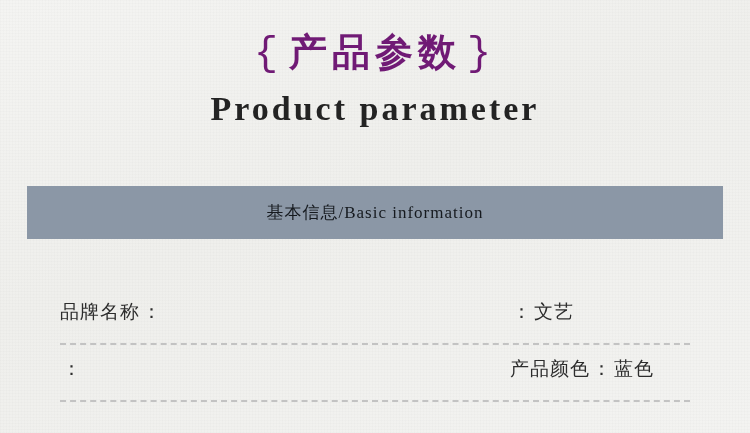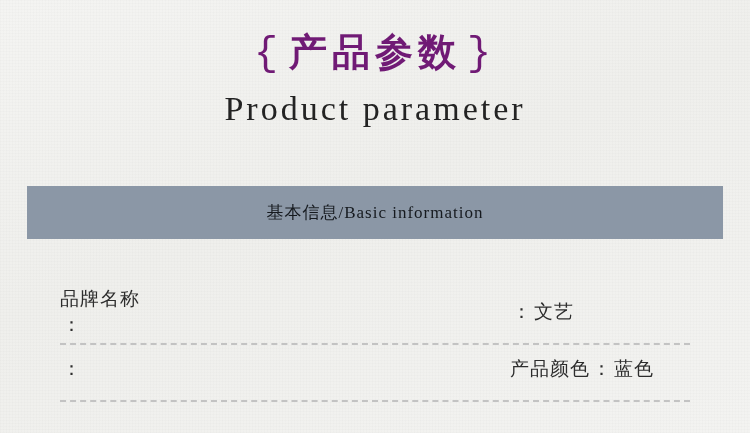--- a/index.html
+++ b/index.html
@@ -77,21 +77,21 @@
     white-space: nowrap;
   }
 
   .title-en {
     position: absolute;
     top: 88px;
     left: 0;
     width: 750px;
     font-family: "Liberation Serif", "DejaVu Serif", serif;
     font-size: 34px;
-    font-weight: 400;
+    font-weight: 700;
     letter-spacing: 3px;
     line-height: 42px;
     color: #232323;
     white-space: nowrap;
   }
 
   
   .section-banner {
     position: absolute;
     top: 186px;
@@ -134,21 +134,21 @@
 
   .param-cell {
     display: flex;
     align-items: baseline;
     white-space: nowrap;
     font-family: "Liberation Serif", "DejaVu Serif", serif;
     font-size: 19px;
     letter-spacing: 1px;
     color: #2d2d2d;
   }
-  .param-cell.left  { width: 450px; flex-direction: column; }
+  .param-cell.left  { width: 450px; }
   .param-cell.right { width: 180px; }
 
   .param-label { }
   .param-colon { padding: 0 2px; }
   .param-value { }
 
   .row-divider {
     position: absolute;
     left: 0;
     bottom: 0;

